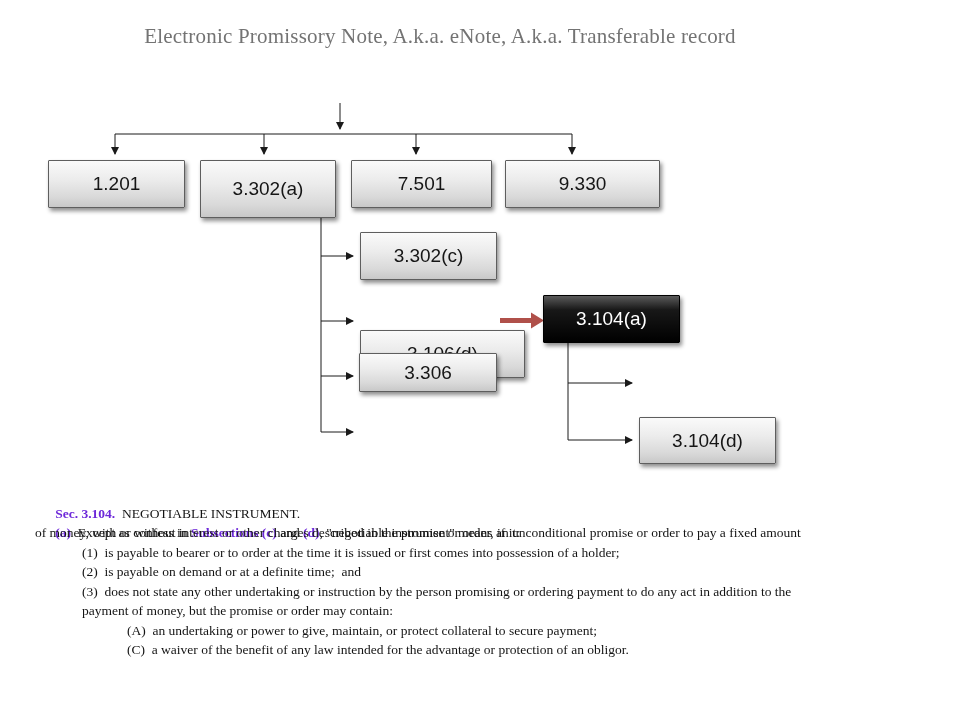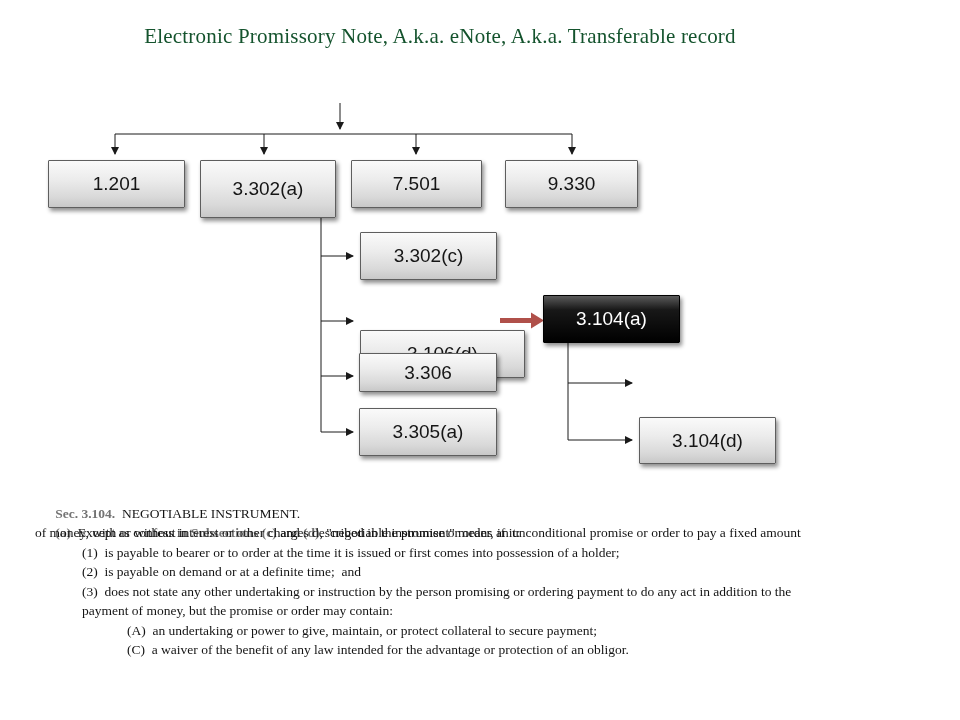--- a/index.html
+++ b/index.html
@@ -3,54 +3,54 @@
 <meta charset="utf-8">
 <style>
   * { margin:0; padding:0; box-sizing:border-box; }
   html,body { background:#fff; }
   #slide {
     position:relative; width:960px; height:720px; background:#ffffff;
     overflow:hidden; font-family:"Liberation Serif", serif;
   }
   #title {
     position:absolute; left:0; top:24px; width:880px; text-align:center;
-    font:21px "Liberation Serif", serif; color:#14532d; letter-spacing:.2px;
+    font:21px "Liberation Serif", serif; color:#737373; letter-spacing:.2px;
   }
   svg.connectors { position:absolute; left:0; top:0; width:960px; height:480px; }
   .node {
     position:absolute; display:flex; align-items:center; justify-content:center;
     font:19px "Liberation Sans", sans-serif; color:#151515;
     background:linear-gradient(180deg,#fafafa 0%,#ececec 40%,#d9d9d9 78%,#c8c8c8 100%);
     border:1px solid #5e5e5e; border-radius:1px;
     box-shadow:2px 3px 4px rgba(0,0,0,.45);
   }
   .node.dark {
     background:linear-gradient(180deg,#5a5a5a 0%,#181818 30%,#000 100%);
     color:#fff; border-color:#000;
   }
   
   #n-root  { left:271px; top:56px;  width:137px; height:46px; }
   #n-c0    { left:48px;  top:160px; width:137px; height:48px; }
   #n-c1    { left:200px; top:160px; width:136px; height:58px; }
-  #n-c2    { left:351px; top:160px; width:131px; height:48px; }
-  #n-c3    { left:505px; top:160px; width:133px; height:48px; }
+  #n-c2    { left:351px; top:160px; width:141px; height:48px; }
+  #n-c3    { left:505px; top:160px; width:155px; height:48px; }
   #n-s0    { left:360px; top:232px; width:137px; height:48px; }
   #n-s1    { left:360px; top:297px; width:165px; height:48px;margin-top:33px; }
   #n-s2    { left:359px; top:353px; width:138px; height:39px; }
   #n-s3    { left:359px; top:408px; width:138px; height:48px; }
   #n-h     { left:543px; top:295px; width:137px; height:48px; }
   #n-q0    { left:639px; top:360px; width:137px; height:47px; }
   #n-q1    { left:639px; top:417px; width:137px; height:47px; }
 
   #legal { position:absolute; left:0; top:484px; width:960px; color:#141414; }
   .tline { white-space:pre; font:13.5px "Liberation Serif", serif; line-height:19.5px; height:19.5px; }
   .ind0 { margin-left:35px; }
   .ind1 { margin-left:82px; }
   .ind2 { margin-left:127px; }
-  .red  { color:#737373; font-weight:bold; }
+  .red  { color:#6d28d9; font-weight:bold; }
 </style>
 </head>
 <body>
 
 <div id="slide">
 
   <div id="title">Electronic Promissory Note, A.k.a. eNote, A.k.a. Transferable record</div>
 
   <svg class="connectors" viewBox="0 0 960 480" xmlns="http://www.w3.org/2000/svg">
     <defs>
@@ -90,21 +90,20 @@
 
 
   <div class="node" id="n-c0">1.201</div>
   <div class="node" id="n-c1">3.302(a)</div>
   <div class="node" id="n-c2">7.501</div>
   <div class="node" id="n-c3">9.330</div>
 
   <div class="node" id="n-s0">3.302(c)</div>
   <div class="node" id="n-s1">3.106(d)</div>
   <div class="node" id="n-s2">3.306</div>
-  <div class="node" id="n-s3">3.305(a)</div>
 
   <div class="node dark" id="n-h">3.104(a)</div>
 
   <div class="node" id="n-q1">3.104(d)</div>
 
   <div id="legal">
     <div class="tline ind0">
       <span class="red">Sec. 3.104.</span><span>  NEGOTIABLE INSTRUMENT.</span>
     </div>
     <div class="tline ind0">

